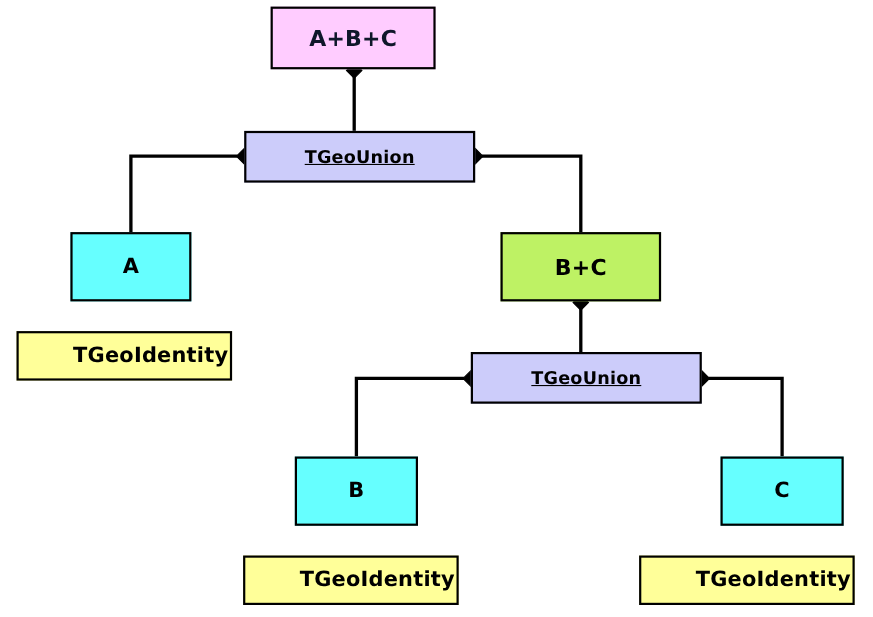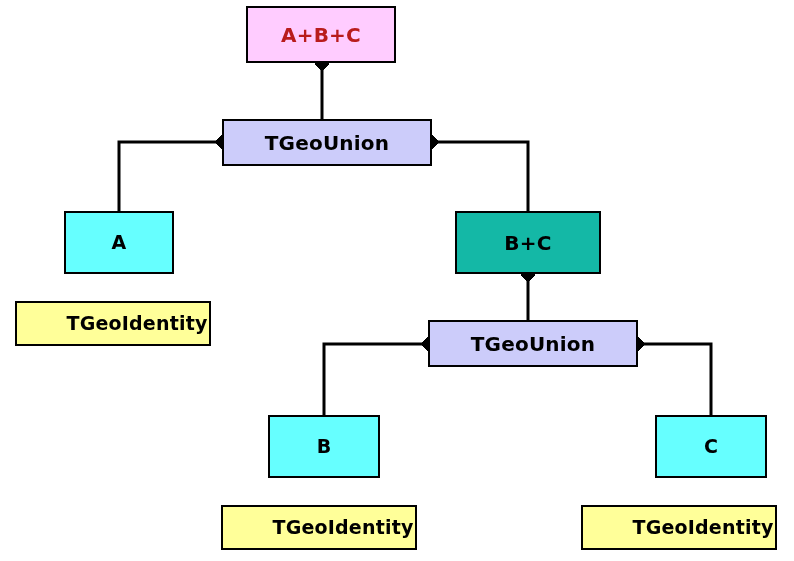--- a/index.html
+++ b/index.html
@@ -43,21 +43,21 @@
     display: block;
     line-height: 1;
     white-space: nowrap;
   }
   .node.composite { background: #ffccff; }
   .node.union     { background: #ccccfa; }
   .node.shape     { background: #66ffff; }
   .node.identity  { background: #ffff99; }
 
   .node.composite .node-label { font-size: 20px; }
-  .node.union .node-label     { font-size: 20px; }
+  .node.union .node-label     { font-size: 16px; text-decoration: underline; }
   .node.shape .node-label     { font-size: 19px; }
   .node.identity .node-label  { font-size: 19px; margin-left: 48px; }
 </style>
 </head>
 <body style="background: rgb(255, 255, 255);">
 
 <div id="diagram-root">
 
   <svg id="edge-layer" viewBox="0 0 794 561" width="794" height="561" xmlns="http://www.w3.org/2000/svg">
 
@@ -73,37 +73,37 @@
     <path d="M 528 274 L 528 320" stroke="#000000" stroke-width="3" fill="none"></path>
     <path d="M 528 268 L 535 275 L 528 282 L 521 275 Z" fill="#000000" stroke="#000000" stroke-width="1"></path>
 
     <path d="M 422 344 L 324 344 L 324 415" stroke="#000000" stroke-width="3" fill="none"></path>
     <path d="M 428 337 L 435 344 L 428 351 L 421 344 Z" fill="#000000" stroke="#000000" stroke-width="1"></path>
 
     <path d="M 644 344 L 711 344 L 711 415" stroke="#000000" stroke-width="3" fill="none"></path>
     <path d="M 638 337 L 645 344 L 638 351 L 631 344 Z" fill="#000000" stroke="#000000" stroke-width="1"></path>
   </svg>
 
-  <div class="node composite" id="node-composite-abc" style="left: 246px; top: 6px; width: 150px; height: 57px; border-color: rgb(0, 0, 0); color: #b91c1c; background: rgb(255, 204, 255);">
+  <div class="node composite" id="node-composite-abc" style="left: 246px; top: 6px; width: 150px; height: 57px; border-color: rgb(0, 0, 0); color: #0f172a; background: rgb(255, 204, 255);">
     <span class="node-label">A+B+C</span>
   </div>
 
   <div class="node union" id="node-union-top" style="left: 222px; top: 119px; width: 210px; height: 47px; border-color: rgb(0, 0, 0); color: rgb(0, 0, 0); background: rgb(204, 204, 250);">
     <span class="node-label">TGeoUnion</span>
   </div>
 
   <div class="node shape" id="node-shape-a" style="left: 64px; top: 211px; width: 110px; height: 63px; border-color: rgb(0, 0, 0); color: rgb(0, 0, 0); background: rgb(102, 255, 255);">
     <span class="node-label">A</span>
   </div>
 
   <div class="node identity" id="node-identity-a" style="left: 15px; top: 301px; width: 196px; height: 45px; border-color: rgb(0, 0, 0); color: rgb(0, 0, 0); background: rgb(255, 255, 153);">
     <span class="node-label">TGeoIdentity</span>
   </div>
 
-  <div class="node composite" id="node-composite-bc" style="left: 455px; top: 211px; width: 146px; height: 63px; border-color: rgb(0, 0, 0); color: rgb(0, 0, 0); background: #14b8a6;">
+  <div class="node composite" id="node-composite-bc" style="left: 455px; top: 211px; width: 146px; height: 63px; border-color: rgb(0, 0, 0); color: rgb(0, 0, 0); background: #bef264;">
     <span class="node-label">B+C</span>
   </div>
 
   <div class="node union" id="node-union-bottom" style="left: 428px; top: 320px; width: 210px; height: 47px; border-color: rgb(0, 0, 0); color: rgb(0, 0, 0); background: rgb(204, 204, 250);">
     <span class="node-label">TGeoUnion</span>
   </div>
 
   <div class="node shape" id="node-shape-b" style="left: 268px; top: 415px; width: 112px; height: 63px; border-color: rgb(0, 0, 0); color: rgb(0, 0, 0); background: rgb(102, 255, 255);">
     <span class="node-label">B</span>
   </div>

